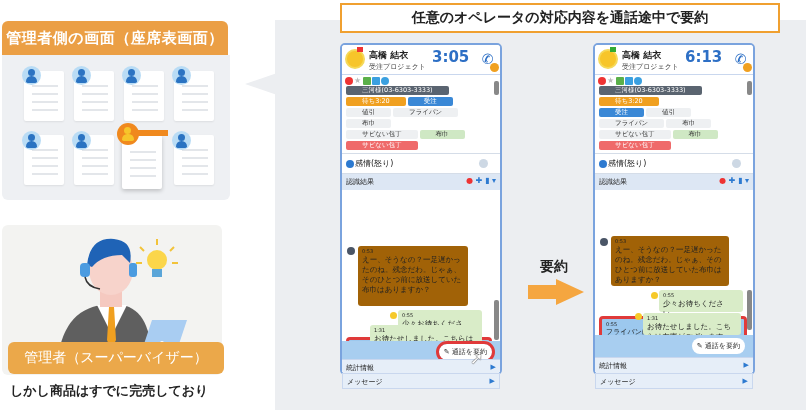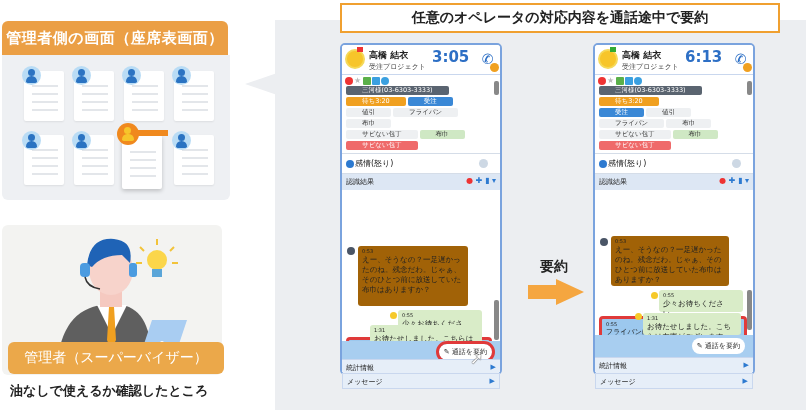--- a/index.html
+++ b/index.html
@@ -154,21 +154,21 @@
     <g stroke="#f2c33a" stroke-width="2">
         <line x1="155" y1="14" x2="155" y2="20"></line>
         <line x1="138" y1="22" x2="142" y2="26"></line>
         <line x1="172" y1="22" x2="168" y2="26"></line>
         <line x1="134" y1="38" x2="140" y2="38"></line>
         <line x1="170" y1="38" x2="176" y2="38"></line>
       </g>
   </svg>
 </div>
 <div class="abs lb-label">管理者（スーパーバイザー）</div>
-<div class="abs lb-caption">油なしで使えるか確認したところ</div>
+<div class="abs lb-caption">しかし商品はすでに完売しており</div>
 
 <div class="abs bigbg"></div>
 <div class="abs tri"></div>
 <div class="abs title-box">任意のオペレータの対応内容を通話途中で要約</div>
 
 <div class="phone" style="left:340px;top:43px;height:332px">
   <div class="ph-head">
     <div class="sun"></div>
     <div class="flag"></div>
     <div class="nm">高橋 結衣</div>

